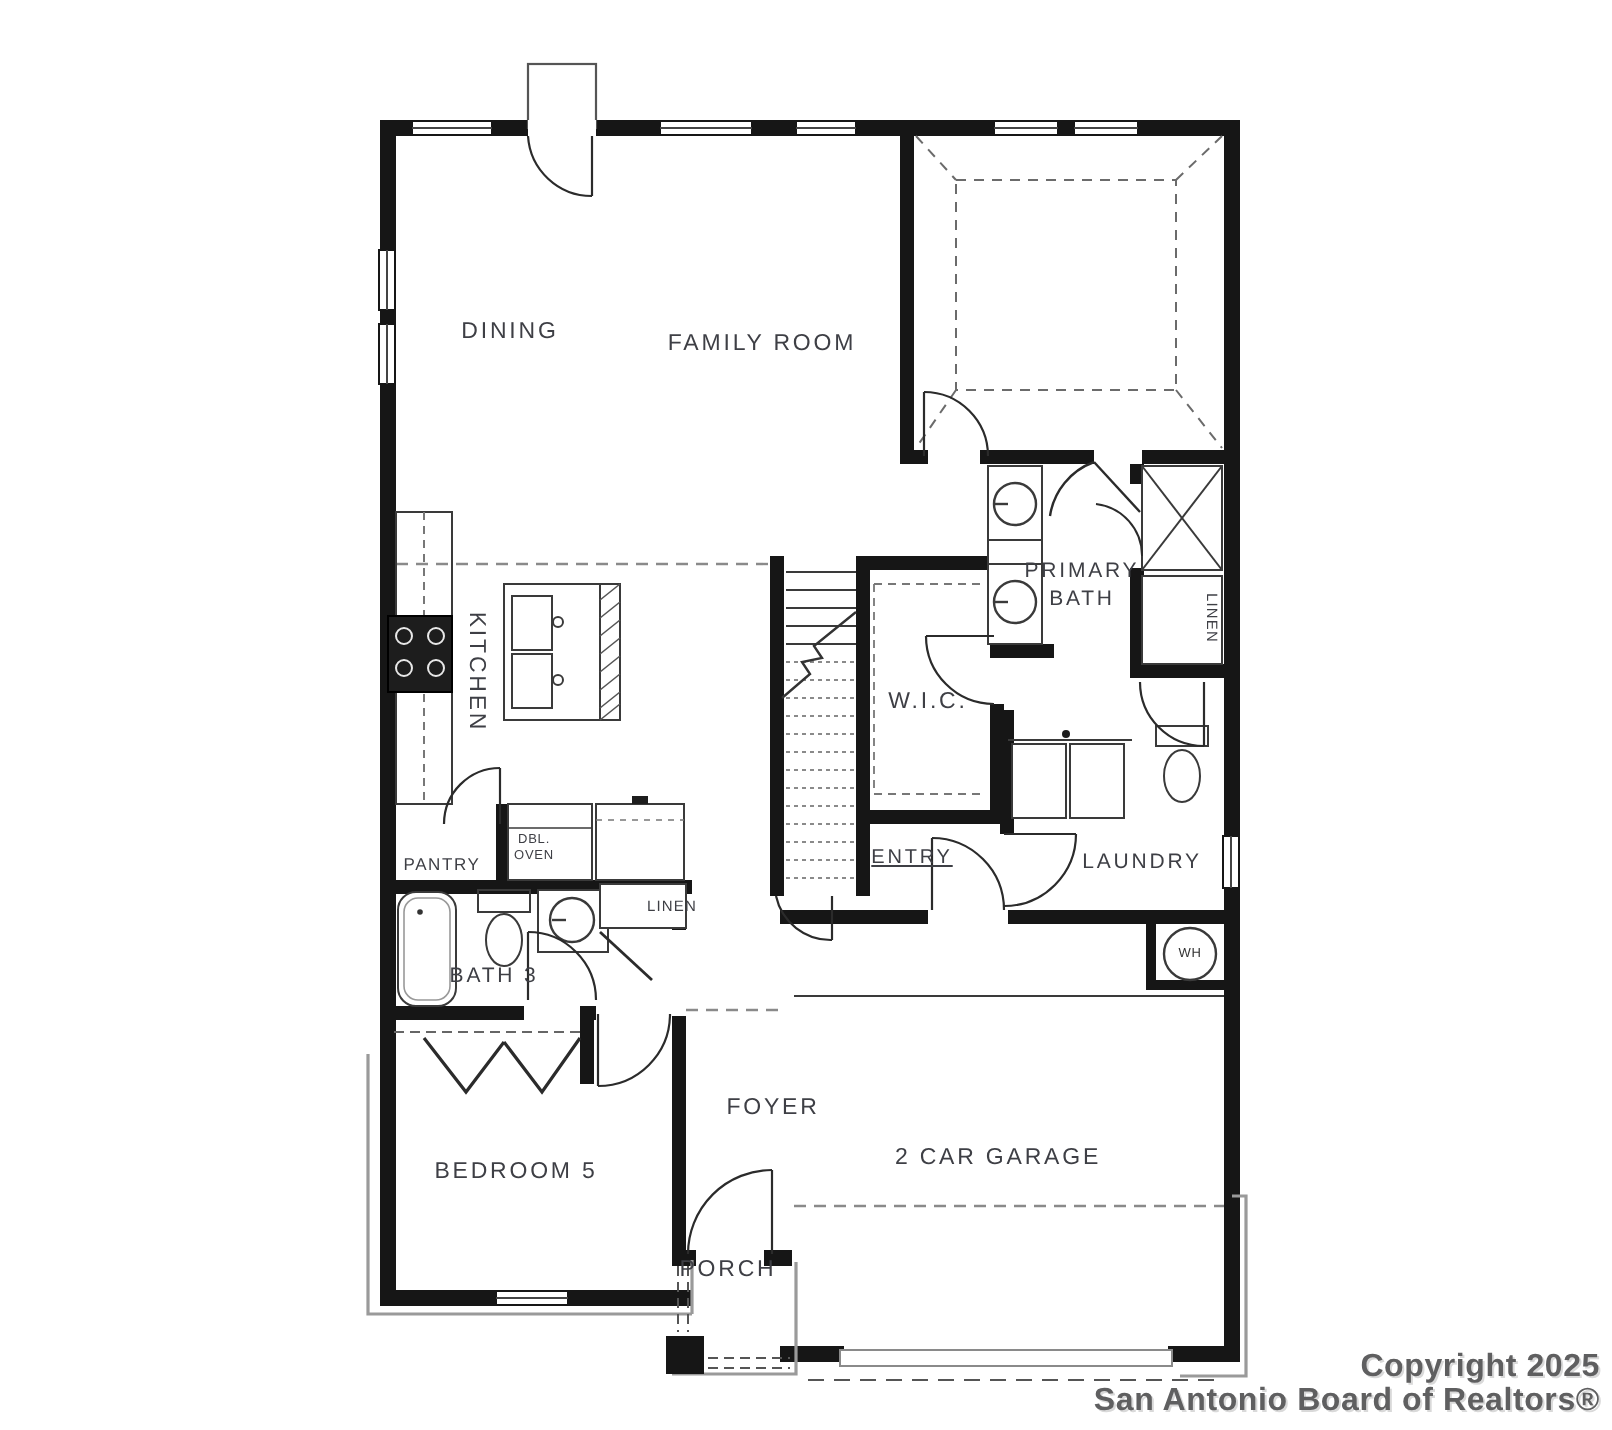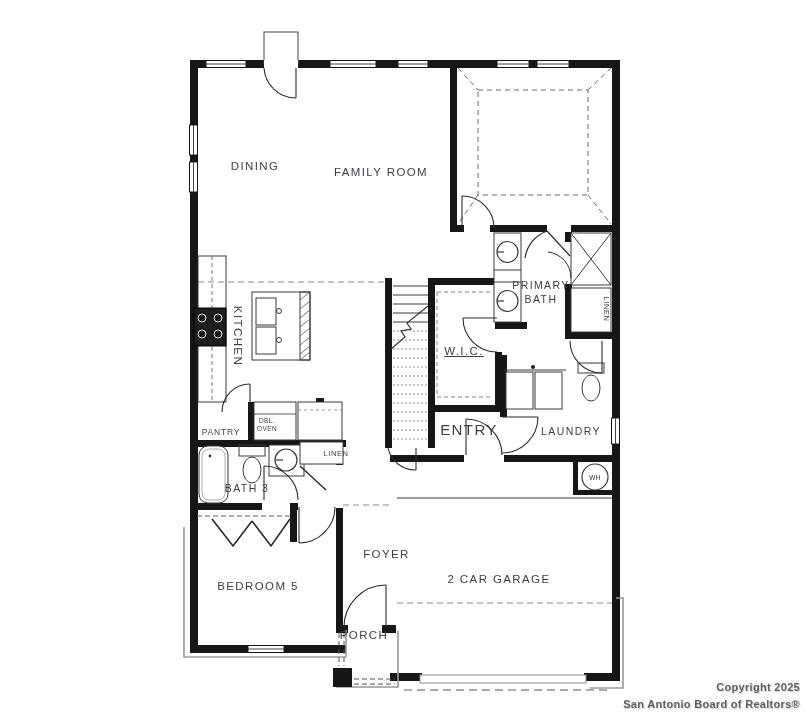--- a/index.html
+++ b/index.html
@@ -8,21 +8,21 @@
   svg{position:absolute;left:0;top:0;}
   .label{position:absolute;transform:translate(-50%,-50%);color:#3e3f45;
          font-size:11.5px;letter-spacing:1.4px;white-space:nowrap;text-align:center;z-index:5;}
   .wrap{white-space:normal;line-height:1.3;}
   .vert{writing-mode:vertical-rl;letter-spacing:1.4px;}
   .sm{font-size:8.5px;letter-spacing:0.8px;}
   .xs{font-size:6.5px;letter-spacing:0.4px;}
   .tiny{font-size:7.5px;letter-spacing:0.6px;margin-left:15px;}
   .wh{font-size:6.5px;letter-spacing:0.3px;color:#333;}
   .copyright{position:absolute;right:6px;text-align:right;font-weight:bold;
-             font-size:11px;color:#5f5f60;letter-spacing:0.3px;
+             font-size:16px;color:#5f5f60;letter-spacing:0.3px;
              text-shadow:1px 1px 0 #d9d9d9;z-index:6;}
   .cp1{bottom:22px;} .cp2{bottom:5px;}
 </style>
 </head>
 <body>
 
 <div id="stage">
 
 <svg width="806" height="715" viewBox="0 0 806 715">
 
@@ -305,27 +305,27 @@
       <line x1="339" y1="633" x2="339" y2="666"></line>
       <line x1="344" y1="633" x2="344" y2="666"></line>
     </g>
   </g>
 </svg>
 
 <div class="label" style="left:255px;top:166px;">DINING</div>
 <div class="label" style="left:381px;top:172px;">FAMILY ROOM</div>
 <div class="label vert" style="left:238px;top:336px;">KITCHEN</div>
 <div class="label wrap" style="left:541px;top:293px;width:78px;font-size:10.5px;">PRIMARY BATH</div>
-<div class="label" style="left:464px;top:351px;text-decoration:underline;">W.I.C.</div>
+<div class="label" style="left:464px;top:351px;">W.I.C.</div>
 <div class="label vert tiny" style="left:591px;top:309px;">LINEN</div>
 <div class="label sm" style="left:221px;top:432px;">PANTRY</div>
 <div class="label wrap xs" style="left:267px;top:425px;width:32px;">DBL. OVEN</div>
 <div class="label wrap" style="left:247px;top:489px;width:46px;font-size:10.5px;">BATH 3</div>
 <div class="label tiny" style="left:321px;top:453px;">LINEN</div>
-<div class="label" style="left:469px;top:429px;font-size:15px;">ENTRY</div>
+<div class="label" style="left:456px;top:429px;font-size:10px;text-decoration:underline;">ENTRY</div>
 <div class="label" style="left:571px;top:431px;font-size:10.5px;text-align:right;">LAUNDRY</div>
 <div class="label" style="left:258px;top:586px;">BEDROOM 5</div>
 <div class="label" style="left:364px;top:554px;padding-left:45px;">FOYER</div>
 <div class="label" style="left:499px;top:579px;">2 CAR GARAGE</div>
 <div class="label" style="left:364px;top:635px;">PORCH</div>
 <div class="label wh" style="left:595px;top:477px;">WH</div>
 
 <div class="copyright cp1">Copyright 2025</div>
 <div class="copyright cp2">San Antonio Board of Realtors®</div>
 

